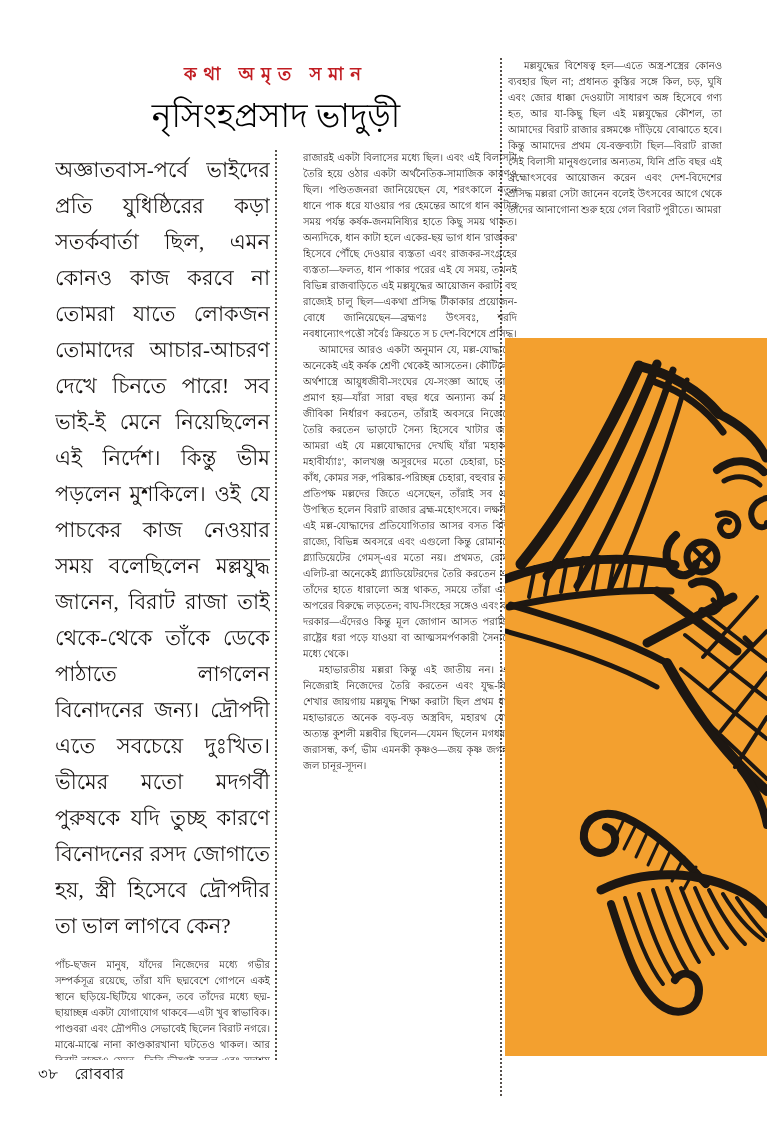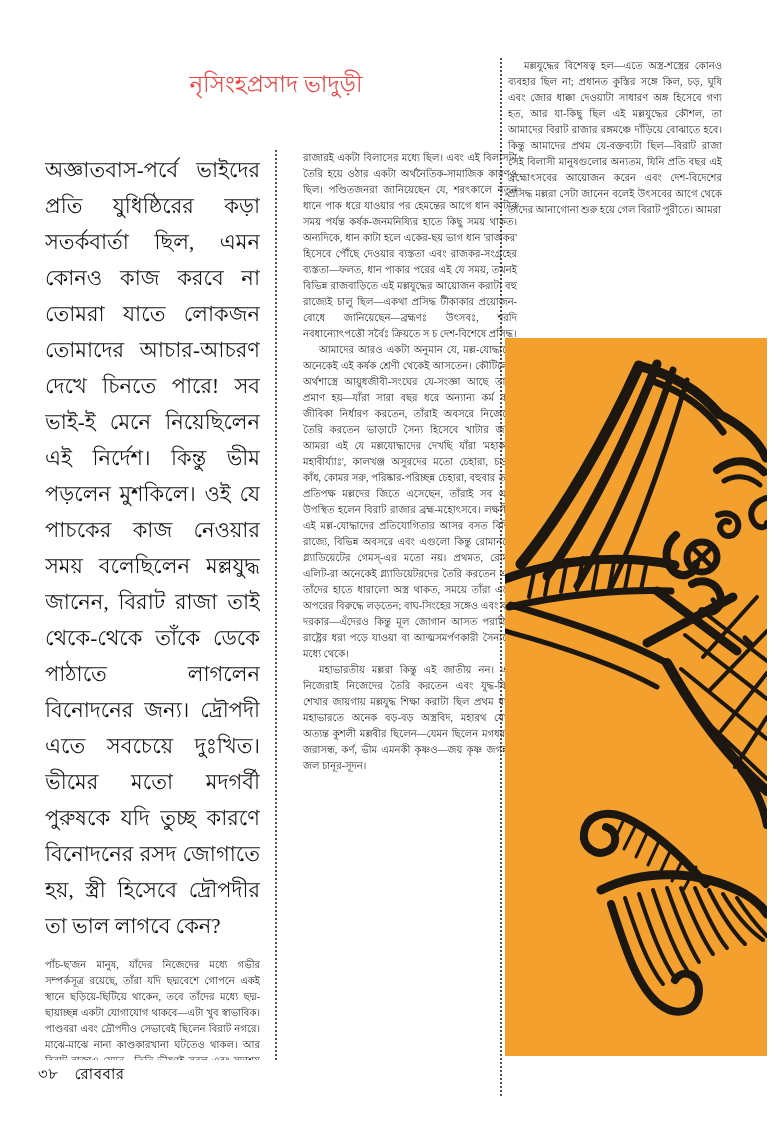--- a/index.html
+++ b/index.html
@@ -20,32 +20,32 @@
   .kicker {
     color:#c11d22;
     font-size:18px;
     font-weight:bold;
     letter-spacing:0.38em;
     display:block;
   }
   .author {
     display:block;
     margin-top:7px;
-    font-size:23px;
+    font-size:33px;
     line-height:36px;
-    color:#ef4444;
+    color:#000000;
   }
   .col {
     position:absolute;
     text-align:justify;
     overflow:hidden;
   }
   .col p { margin:0; }
   .col p.indent { text-indent:1.6em; }
-  .col-1 { left:45px;  top:152px; width:215px; height:908px; }
+  .col-1 { left:55px;  top:152px; width:215px; height:908px; }
   .col-2 { left:283px; top:150px; width:214px; height:946px;margin-left:20px; }
   .col-3 { left:508px; top:58px;  width:214px; height:278px; }
   .lead {
     font-size:21px;
     line-height:36px;
     color:#161210;
   }
   .body-text {
     font-size:10px;
     line-height:16px;
@@ -70,20 +70,21 @@
     letter-spacing:0.5px;
   }
   .footer .folio { margin-right:16px; }
 </style>
 </head>
 <body>
 
 <div class="page">
 
   <div class="header">
+    <span class="kicker">কথা অমৃত সমান</span>
     <span class="author">নৃসিংহপ্রসাদ ভাদুড়ী</span>
   </div>
 
   <div class="divider divider-1"></div>
   <div class="divider divider-2"></div>
 
   <div class="col col-1">
     <p class="lead">অজ্ঞাতবাস-পর্বে ভাইদের প্রতি যুধিষ্ঠিরের কড়া সতর্কবার্তা ছিল, এমন কোনও কাজ করবে না তোমরা যাতে লোকজন তোমাদের আচার-আচরণ দেখে চিনতে পারে! সব ভাই-ই মেনে নিয়েছিলেন এই নির্দেশ। কিন্তু ভীম পড়লেন মুশকিলে। ওই যে পাচকের কাজ নেওয়ার সময় বলেছিলেন মল্লযুদ্ধ জানেন, বিরাট রাজা তাই থেকে-থেকে তাঁকে ডেকে পাঠাতে লাগলেন বিনোদনের জন্য। দ্রৌপদী এতে সবচেয়ে দুঃখিত। ভীমের মতো মদগর্বী পুরুষকে যদি তুচ্ছ কারণে বিনোদনের রসদ জোগাতে হয়, স্ত্রী হিসেবে দ্রৌপদীর তা ভাল লাগবে কেন?</p>
     <div class="body-text">
       <p>পাঁচ-ছ'জন মানুষ, যাঁদের নিজেদের মধ্যে গভীর সম্পর্কসূত্র রয়েছে, তাঁরা যদি ছদ্মবেশে গোপনে একই স্থানে ছড়িয়ে-ছিটিয়ে থাকেন, তবে তাঁদের মধ্যে ছদ্ম-ছায়াচ্ছন্ন একটা যোগাযোগ থাকবে—এটা খুব স্বাভাবিক। পাণ্ডবরা এবং দ্রৌপদীও সেভাবেই ছিলেন বিরাট নগরে। মাঝে-মাঝে নানা কাণ্ডকারখানা ঘটতেও থাকল। আর বিরাট রাজাও যেমন—তিনি ভীষণই সরল এবং সদাশয় মানুষ, পাণ্ডব ভাইরা এবং দ্রৌপদী যেসব কাজে নিযুক্ত হয়েছেন তাঁর বাড়িতে, তাতে পাশাখেলার সদস্য হিসেবে যুধিষ্ঠিরের নিয়োগ থেকেই তাঁর আমুদে স্বভাব স্পষ্ট হয়ে যায়। তবে এটার থেকেও বেশি, যেটা আমাদের প্রাচীন রোমানদের গ্ল্যাডিয়েটর গেম্‌স-এর কাছাকাছি নিয়ে যায়, সেটা হল বিরাট রাজার মল্ল-খেল। বিরাট নগরে তখন চারমাস মাত্র কেটেছে পাণ্ডবদের, তখন শোনা গেল—নগরে ব্রহ্মার উৎসব হবে—অথ মাসি চতুর্থে তু ব্রহ্মণঃ সুমহোৎসবঃ। এই উৎসব উপলক্ষে নানা দেশ থেকে ভয়ানক চেহারার সব মল্লযোদ্ধা উপস্থিত হতে লাগল।</p>

